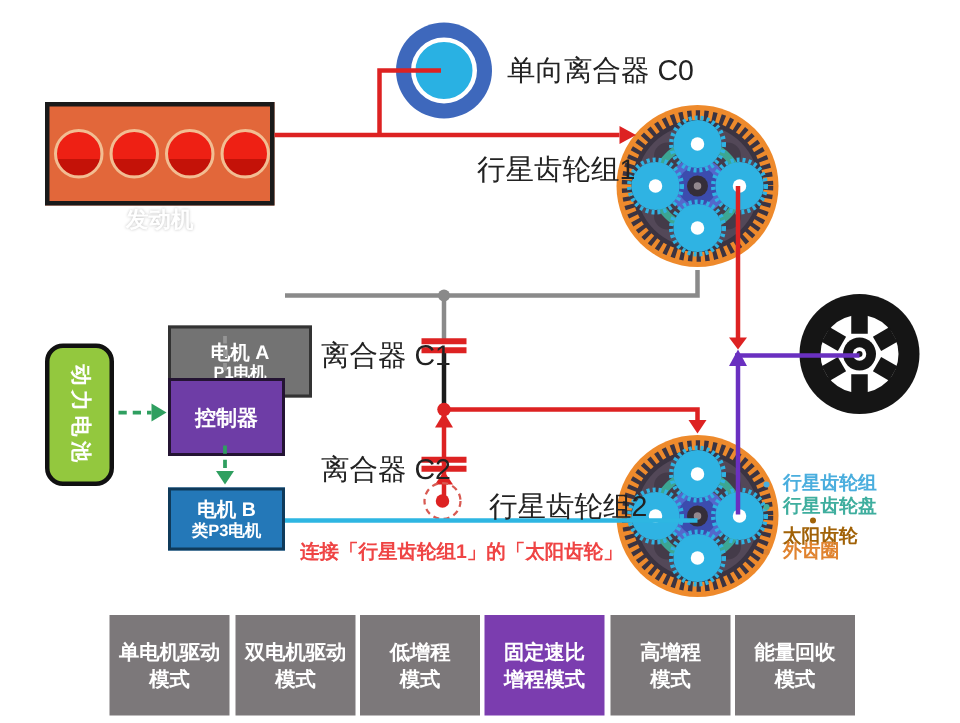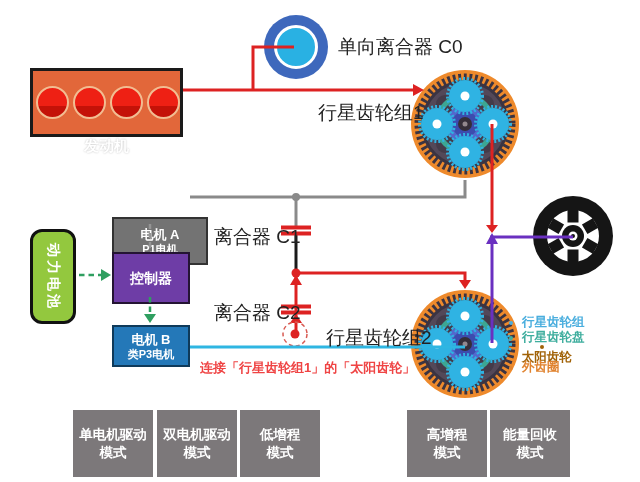--- a/index.html
+++ b/index.html
@@ -206,18 +206,20 @@
       <span>外齿圈</span>
     </div>
   </div>
 
   <div class="mode" style="left:73px">单电机驱动
 模式</div>
   <div class="mode" style="left:157px">双电机驱动
 模式</div>
   <div class="mode" style="left:240px">低增程
 模式</div>
+  <div class="mode active" style="left:323px">固定速比
+增程模式</div>
   <div class="mode" style="left:407px">高增程
 模式</div>
   <div class="mode" style="left:490px">能量回收
 模式</div>
 
 </div>
 
 </body></html>

